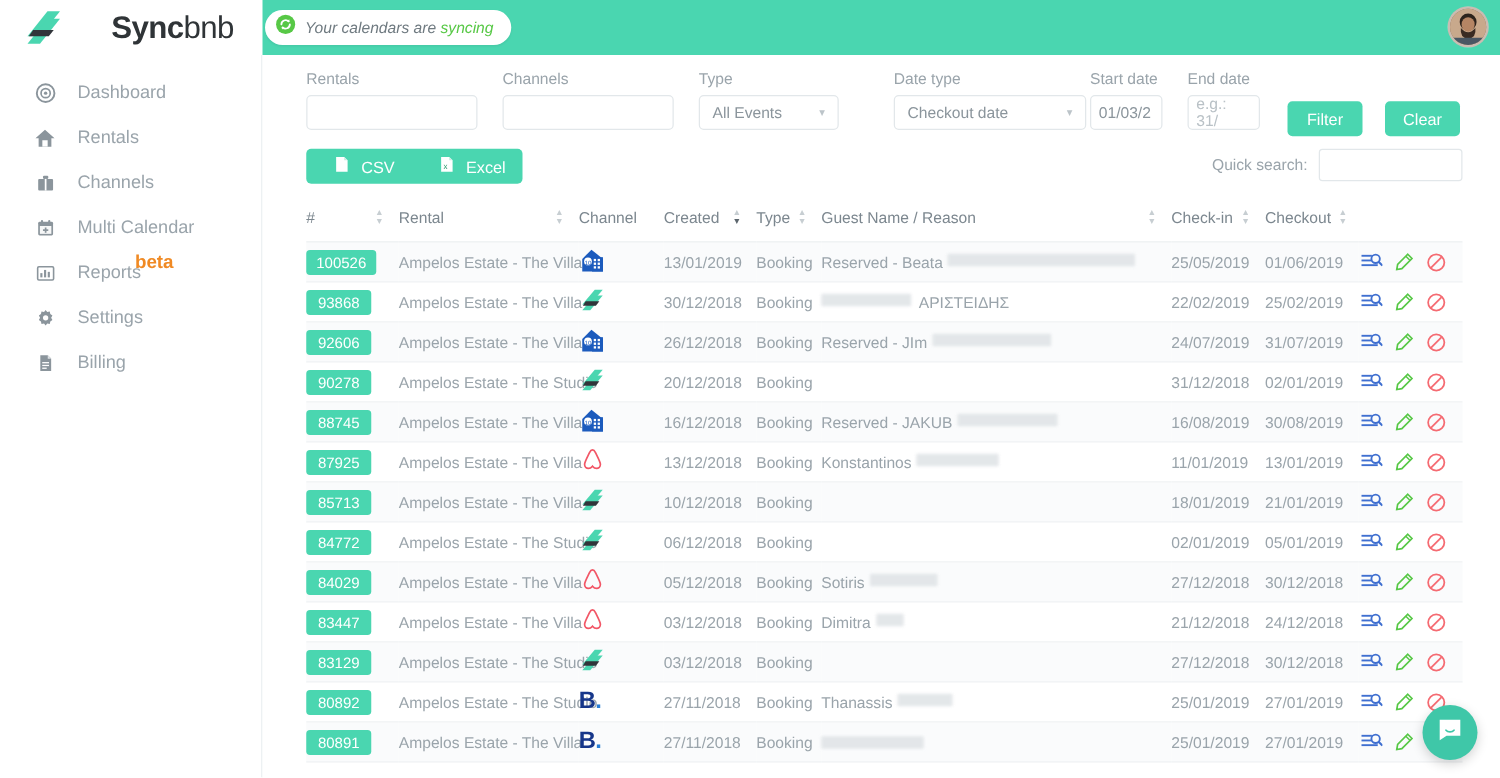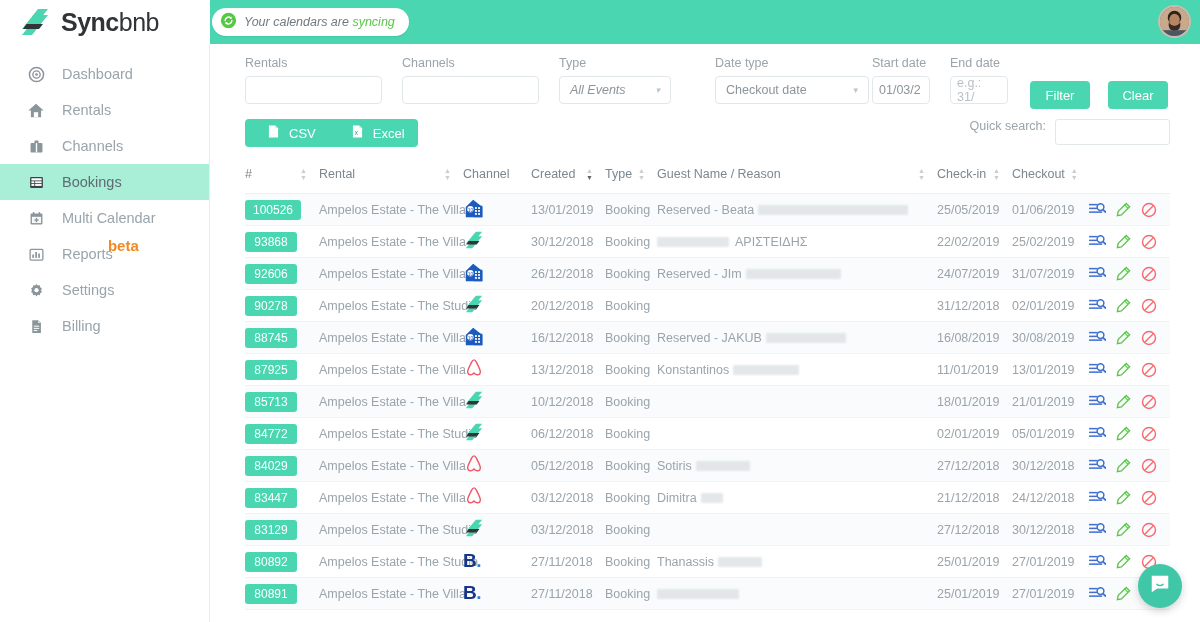--- a/index.html
+++ b/index.html
@@ -15,21 +15,21 @@
 
   
   #topbar {
     position: absolute; top: 0; left: 0; width: 1200px; height: 44px;
     background: #4ad6b0;
     z-index: 30;
   }
   #brand {
     position: absolute; top: 0; left: 0; width: 210px; height: 44px;
     background: #ffffff;
-    display: flex; align-items: center; padding-left: 18px;
+    display: flex; align-items: center; padding-left: 18px; gap: 28px;
   }
   .logo-mark { width: 34px; height: 30px; position: relative; margin-right: 9px; }
   .logo-text { font-size: 25px; letter-spacing: -0.5px; }
   .logo-text .b1 { color: #2f3437; font-weight: bold; }
   .logo-text .b2 { color: #2f3437; font-weight: normal; }
 
   #sync-pill {
     position: absolute; top: 8px; left: 212px; height: 28px;
     background: #ffffff; border-radius: 14px;
     display: flex; align-items: center; padding: 0 14px 0 8px;
@@ -92,21 +92,21 @@
   #exportrow { position: relative; height: 42px; }
   #export-btns {
     position: absolute; left: 35px; top: 0;
     height: 28px; background: #4ad6b0; border-radius: 4px;
     display: flex; align-items: center; color: #fff; font-size: 13px;
   }
   #export-btns .xb { display: flex; align-items: center; padding: 0 13px; height: 28px; cursor: pointer; }
   #export-btns .xb span { margin-left: 10px; }
   #quicksearch {
     position: absolute; right: 30px; top: 0;
-    display: flex; align-items: flex-start;
+    display: flex; align-items: center;
   }
   #quicksearch .qs-label { font-size: 12.5px; color: #9aa4ab; margin-right: 9px; }
   #quicksearch .qs-input {
     width: 115px; height: 26px; border: 1px solid #e2e7ea;
     border-radius: 3px; background: #fff;
   }
 
   
   #tablewrap { position: relative; padding: 0 30px 0 35px; }
   table { width: 100%; border-collapse: collapse; table-layout: fixed; }
@@ -127,21 +127,21 @@
   tbody td {
     font-size: 12.5px; color: #9aa4ab; padding: 0;
     border-bottom: 1px solid #f0f2f4; vertical-align: middle; white-space: nowrap;
   }
   .idbadge {
     display: inline-block; background: #4ad6b0; color: #fff;
     font-size: 12px; border-radius: 3px; padding: 3px 8px; min-width: 52px; text-align: center;
   }
   .redact { display: inline-block; height: 10px; background: #dfe3e6; vertical-align: middle;
     border-radius: 1px; margin-left: 4px; filter: blur(1.2px); opacity: .85; }
-  .guest-cell { display: flex; align-items: center; }
+  .guest-cell { display: flex; }
 
   
   .chan { width: 26px; height: 24px; position: relative; display: inline-block; }
 
   
   .acts { display: flex; align-items: center; gap: 6px; justify-content: flex-start; }
   .act {
     width: 20px; height: 20px; display: flex; align-items: center;
     justify-content: center; cursor: pointer;
   }
@@ -221,33 +221,20 @@
     <span class="nav-ico">
       <svg width="17" height="17" viewBox="0 0 20 20">
           <rect x="3" y="6" width="14" height="11" rx="1" fill="#8b959c"></rect>
           <rect x="7.5" y="3" width="5" height="3" rx="1" fill="#8b959c"></rect>
           <rect x="9.2" y="6" width="1.6" height="11" fill="#fff"></rect>
         </svg>
     </span>
     <span class="nav-label">Channels</span>
   </div>
 
-  <div class="nav-item active">
-    <span class="nav-ico">
-      <svg width="17" height="17" viewBox="0 0 20 20">
-          <rect x="2.5" y="3.5" width="15" height="13" rx="1.3" fill="#3b4248"></rect>
-          <rect x="4" y="5" width="12" height="2.6" fill="#fff"></rect>
-          <rect x="4" y="8.6" width="3.4" height="2.2" fill="#fff"></rect>
-          <rect x="8.4" y="8.6" width="7.6" height="2.2" fill="#fff"></rect>
-          <rect x="4" y="11.8" width="3.4" height="2.2" fill="#fff"></rect>
-          <rect x="8.4" y="11.8" width="7.6" height="2.2" fill="#fff"></rect>
-        </svg>
-    </span>
-    <span class="nav-label">Bookings</span>
-  </div>
 
 
   <div class="nav-item">
     <span class="nav-ico">
       <svg width="17" height="17" viewBox="0 0 20 20">
           <rect x="3" y="4" width="14" height="13" rx="1.4" fill="#8b959c"></rect>
           <rect x="4.6" y="8" width="10.8" height="7.4" fill="#fff" opacity=".92"></rect>
           <rect x="5.6" y="2.3" width="2" height="3.4" rx="1" fill="#8b959c"></rect>
           <rect x="12.4" y="2.3" width="2" height="3.4" rx="1" fill="#8b959c"></rect>
           <rect x="9.2" y="9.4" width="1.6" height="5" fill="#8b959c"></rect>
@@ -308,21 +295,21 @@
 
     <div class="fld" style="left:192px; width:137px;">
       <div class="fld-label">Channels</div>
       <div class="fld-input" style="width:137px;">
         <span></span>
       </div>
     </div>
 
     <div class="fld" style="left:349px; width:132px;">
       <div class="fld-label">Type</div>
-      <div class="fld-input sel" style="width:112px;font-style:italic;">
+      <div class="fld-input sel" style="width:112px;">
         <span>All Events</span>
         <span class="caret">▾</span>
       </div>
     </div>
 
     <div class="fld" style="left:505px; width:137px;">
       <div class="fld-label">Date type</div>
       <div class="fld-input sel" style="width:154px;">
         <span>Checkout date</span>
         <span class="caret">▾</span>

